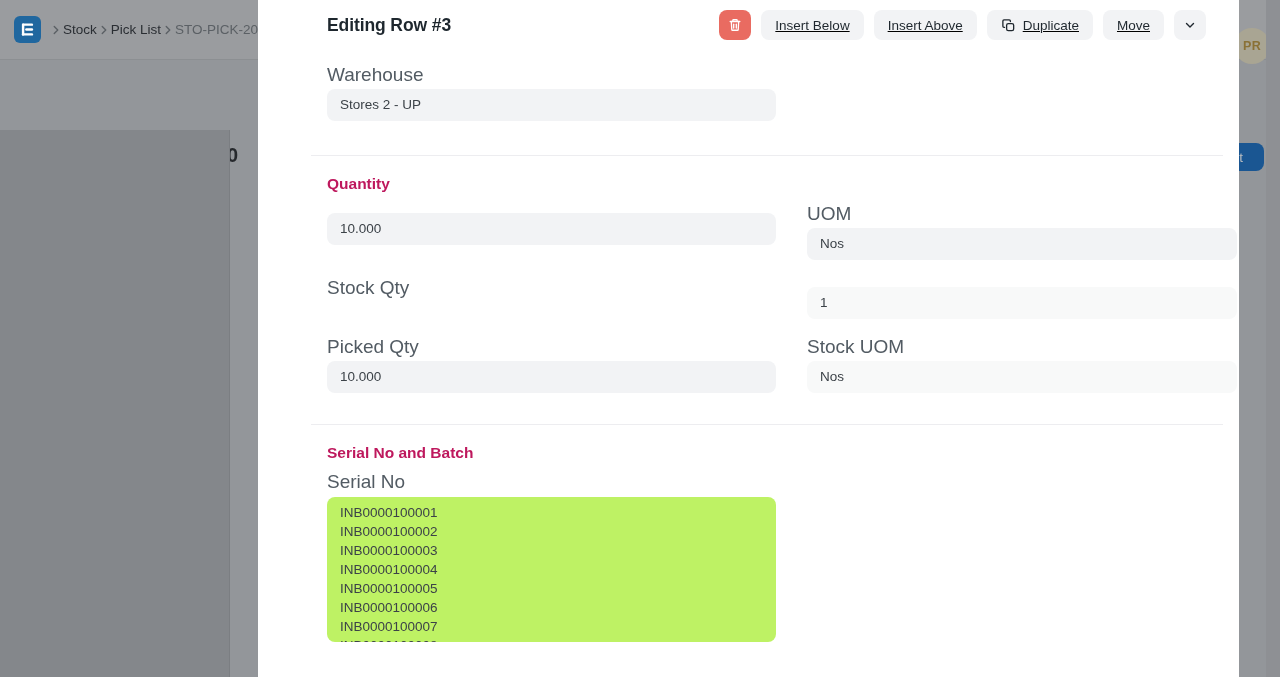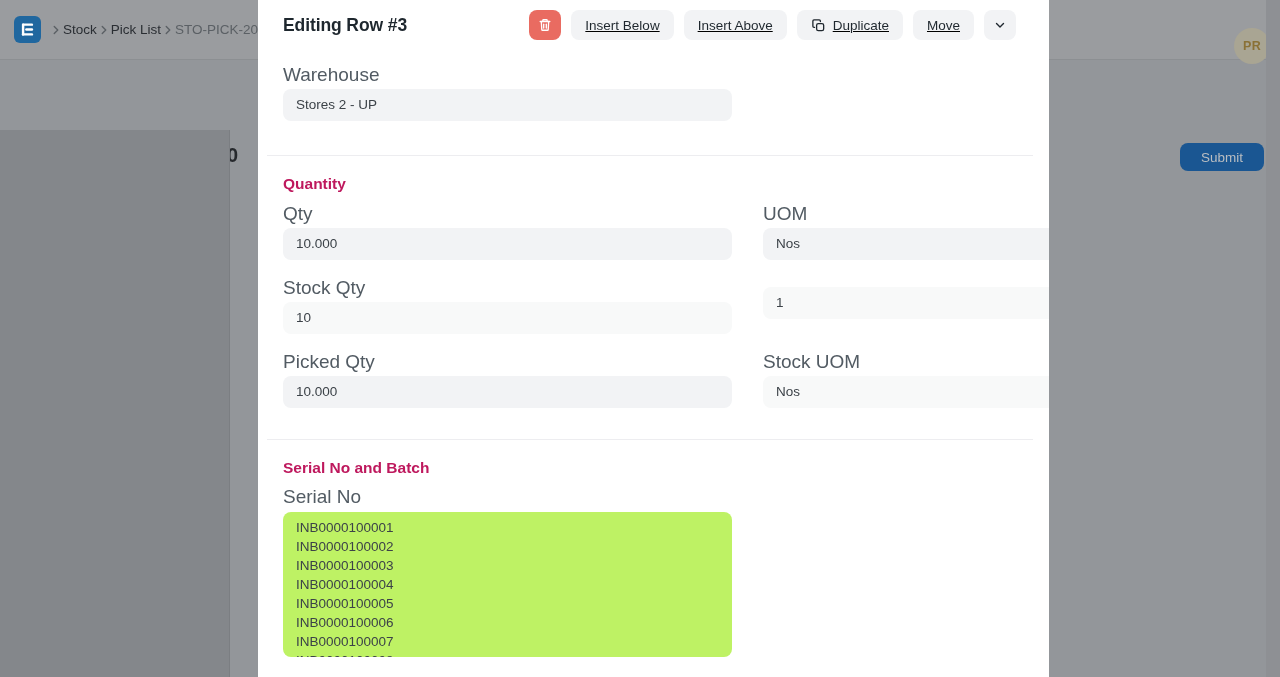--- a/index.html
+++ b/index.html
@@ -47,22 +47,22 @@
   .side-panel {
     position:absolute; left:0; top:130px; width:230px; height:547px;
     background:#84878b; border-right:1px solid #7b7e82;
   }
   .page-scrollbar {
     position:absolute; right:0; top:0; width:14px; height:677px; background:#8e9094;
   }
 
   
   .modal {
-    position:absolute; left:258px; top:0; width:791px; height:677px;
-    background:#ffffff; overflow:hidden;
+    position:absolute; left:258px; top:0; width:981px; height:677px;
+    background:#ffffff; overflow:hidden;padding-left:44px;
   }
   .modal-header {
     height:50px; display:flex; align-items:center;
     padding:0 33px 0 25px;
   }
   .modal-title { font-size:17.5px; font-weight:700; color:#1e272e; letter-spacing:-.1px; }
   .toolbar { margin-left:auto; display:flex; align-items:center; gap:10px;text-decoration:underline; }
   .btn {
     height:30px; border:none; border-radius:8px; background:#f2f3f5;
     color:#1f272e; font-size:13.5px; font-family:inherit; padding:0 14px;
@@ -187,30 +187,28 @@
         <div class="control">Stores 2 - UP</div>
       </div>
       <div></div>
     </div>
 
     <hr class="divider">
 
     <div class="section-heading">Quantity</div>
     <div class="grid2 qty-grid">
       <div>
-        <div class="field-label">Qty</div>
         <div class="control">10.000</div>
       </div>
       <div>
         <div class="field-label">UOM</div>
         <div class="control">Nos</div>
       </div>
       <div>
         <div class="field-label">Stock Qty</div>
-        <div class="control readonly">10</div>
       </div>
       <div>
         <div class="control readonly">1</div>
       </div>
       <div>
         <div class="field-label">Picked Qty</div>
         <div class="control">10.000</div>
       </div>
       <div>
         <div class="field-label">Stock UOM</div>

